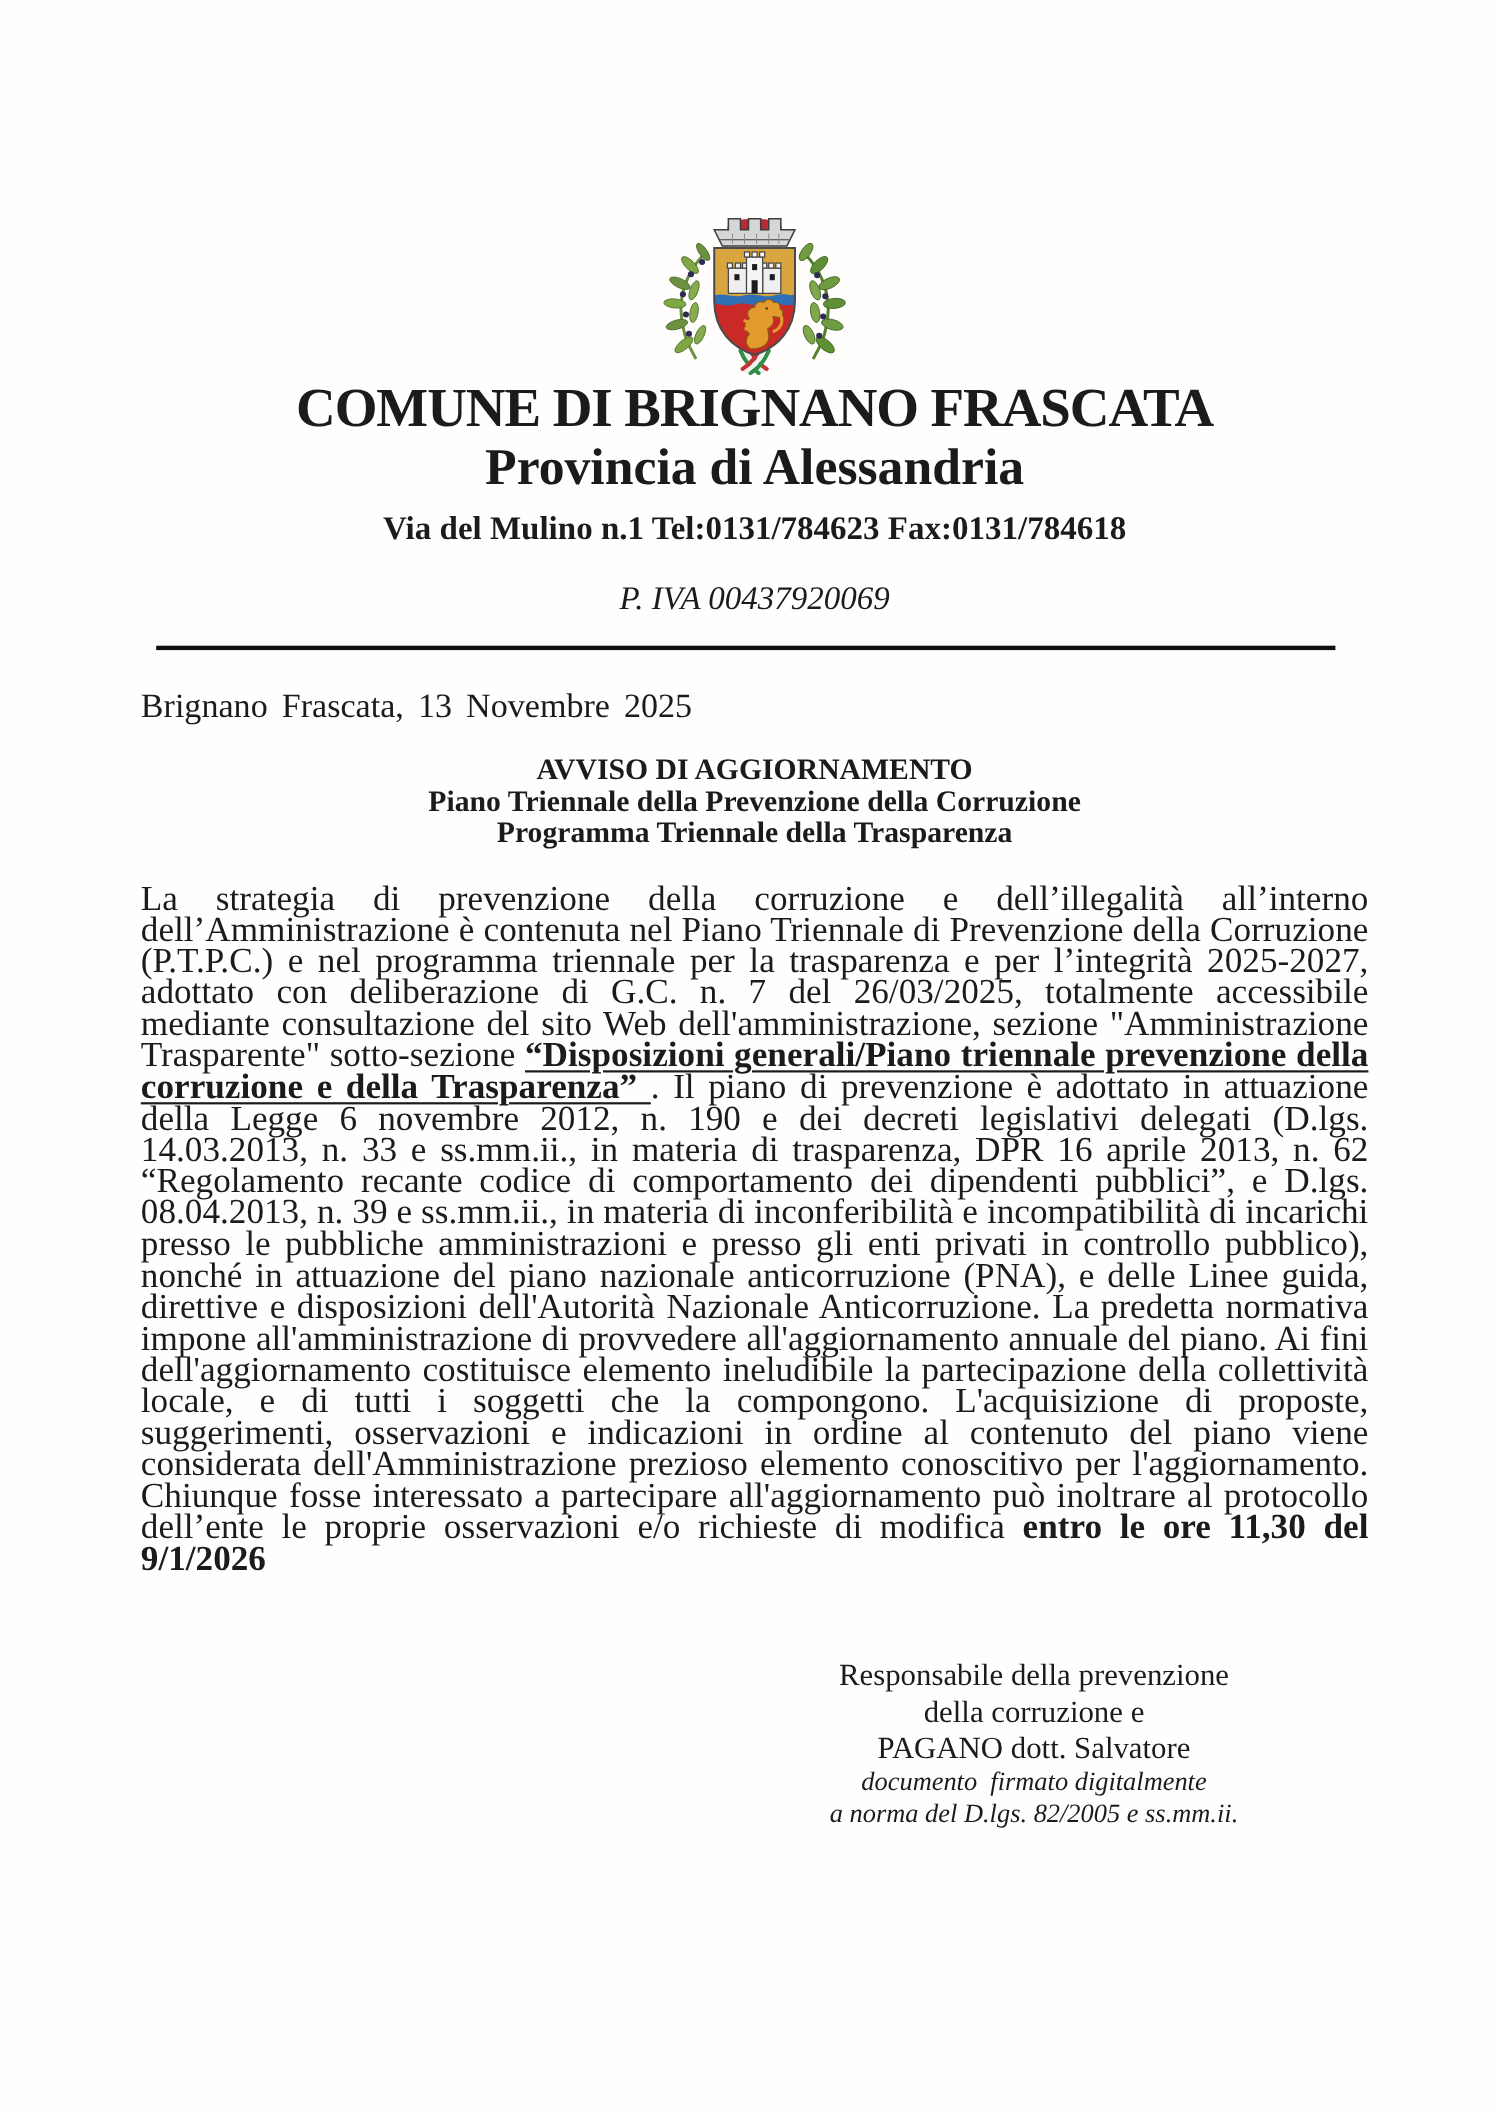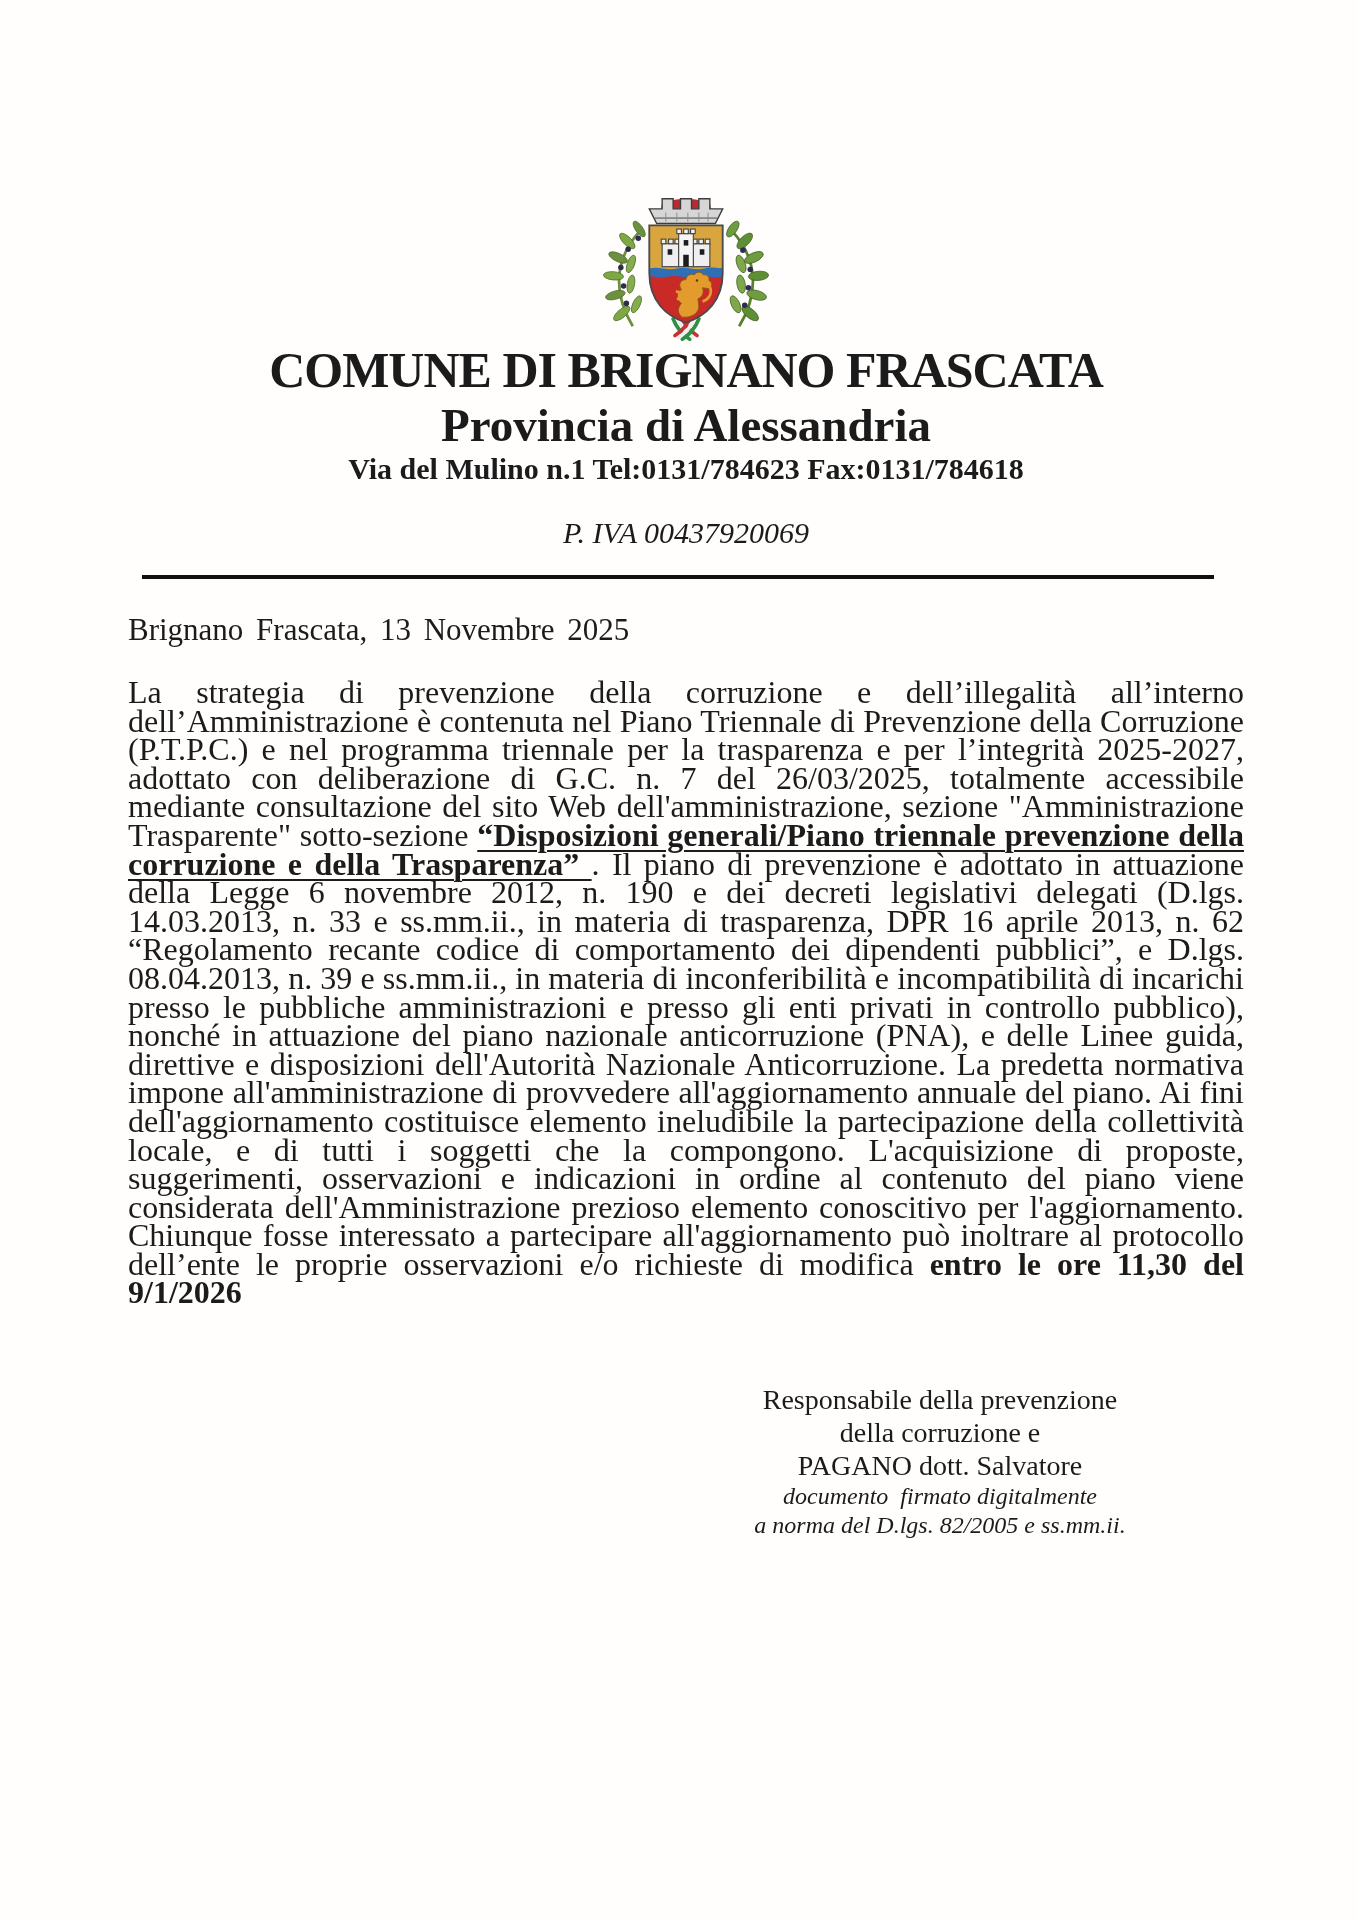--- a/index.html
+++ b/index.html
@@ -9,21 +9,21 @@
     background:#fffefd;
     box-sizing:border-box;
     padding:0 114px 0 128px;
     font-family:"Liberation Serif","DejaVu Serif",serif;
     color:#1b1b1b;
     overflow:hidden;
   }
   .crest{display:block;margin:185px auto 0 auto;width:184px;height:156px;}
   .muni{margin:0;text-align:center;font-size:50px;line-height:58px;font-weight:bold;letter-spacing:-1px;white-space:nowrap;}
   .prov{margin:0;text-align:center;font-size:47px;line-height:52px;font-weight:bold;}
-  .addr{margin:0;text-align:center;font-size:30px;line-height:36px;font-weight:bold;}
+  .addr{margin:12px;text-align:center;font-size:30px;line-height:36px;font-weight:bold;}
   .vat{margin:30px 0 0 0;text-align:center;font-size:30px;line-height:32px;font-style:italic;}
   .office{margin:0;text-align:center;font-size:31px;line-height:34px;font-style:italic;font-weight:bold;}
   .rule{border:none;margin:26px 0 0 14px;width:1072px;height:4px;background:#101010;}
   .date{margin:34px 0 0 0;font-size:31px;line-height:34px;word-spacing:5px;}
   .notice{margin:26px 0 0 0;text-align:center;font-weight:bold;font-size:27px;line-height:28.5px;}
   .section{margin:32px 0 0 0;font-weight:bold;font-size:28px;line-height:30px;}
   .bodytext{
     margin:31px 0 0 0;
     font-size:32px;line-height:28.6px;
     text-align:justify;
@@ -131,20 +131,25 @@
   </svg>
 
   <h1 class="muni">COMUNE DI BRIGNANO FRASCATA</h1>
   <h2 class="prov">Provincia di Alessandria</h2>
   <div class="addr">Via del Mulino n.1 Tel:0131/784623 Fax:0131/784618</div>
   <div class="vat">P. IVA 00437920069</div>
   <hr class="rule">
 
   <div class="date">Brignano Frascata, 13 Novembre 2025</div>
 
+  <div class="notice">
+    <div>AVVISO DI AGGIORNAMENTO</div>
+    <div>Piano Triennale della Prevenzione della Corruzione</div>
+    <div>Programma Triennale della Trasparenza</div>
+  </div>
 
 
   <p class="bodytext"><span>La strategia di prevenzione della corruzione e dell’illegalità all’interno dell’Amministrazione è contenuta nel Piano Triennale di Prevenzione della Corruzione (P.T.P.C.) e nel programma triennale per la trasparenza e per l’integrità 2025-2027, adottato con deliberazione di G.C. n. 7 del 26/03/2025, totalmente accessibile mediante consultazione del sito Web dell'amministrazione, sezione "Amministrazione Trasparente" sotto-sezione </span><span class="bu">“Disposizioni generali/Piano triennale prevenzione della corruzione e della Trasparenza” </span><span> . Il piano di prevenzione è adottato in attuazione della Legge 6 novembre 2012, n. 190 e dei decreti legislativi delegati (D.lgs. 14.03.2013, n. 33 e ss.mm.ii., in materia di trasparenza, DPR 16 aprile 2013, n. 62 “Regolamento recante codice di comportamento dei dipendenti pubblici”, e D.lgs. 08.04.2013, n. 39 e ss.mm.ii.,  in materia di inconferibilità e incompatibilità di incarichi presso le pubbliche amministrazioni e presso gli enti privati in controllo pubblico), nonché in attuazione del piano nazionale anticorruzione (PNA), e delle Linee guida, direttive e disposizioni dell'Autorità Nazionale Anticorruzione. La predetta normativa impone all'amministrazione  di provvedere all'aggiornamento annuale del piano. Ai fini dell'aggiornamento costituisce elemento ineludibile la partecipazione della collettività locale, e di tutti i soggetti che la compongono. L'acquisizione di proposte, suggerimenti, osservazioni e indicazioni in ordine al contenuto del piano viene considerata dell'Amministrazione prezioso elemento conoscitivo per l'aggiornamento. Chiunque fosse interessato a partecipare all'aggiornamento può inoltrare al protocollo dell’ente le proprie osservazioni e/o richieste di modifica </span><span class="b">entro le ore 11,30 del 9/1/2026</span></p>
 
   <div class="signature">
     <div class="sig-line">Responsabile della prevenzione</div>
     <div class="sig-line">della corruzione e</div>
     <div class="sig-line">PAGANO dott. Salvatore</div>
     <div class="sig-it">documento  firmato digitalmente</div>
     <div class="sig-it">a norma del D.lgs. 82/2005 e ss.mm.ii.</div>

